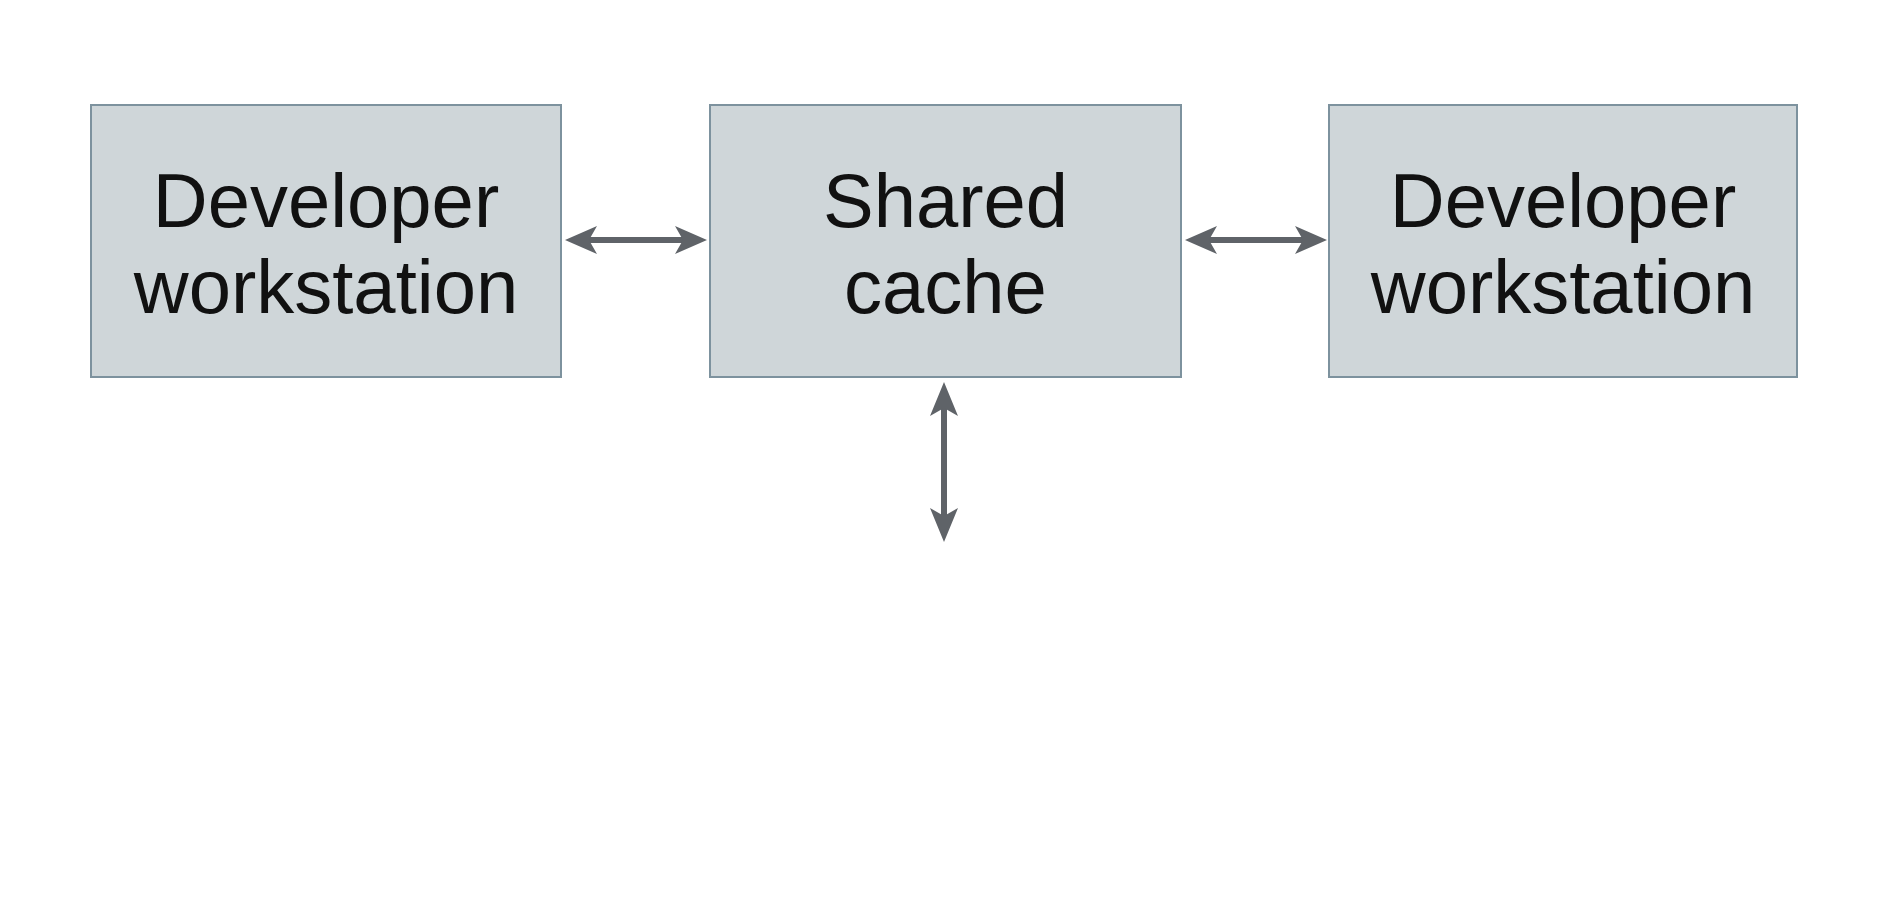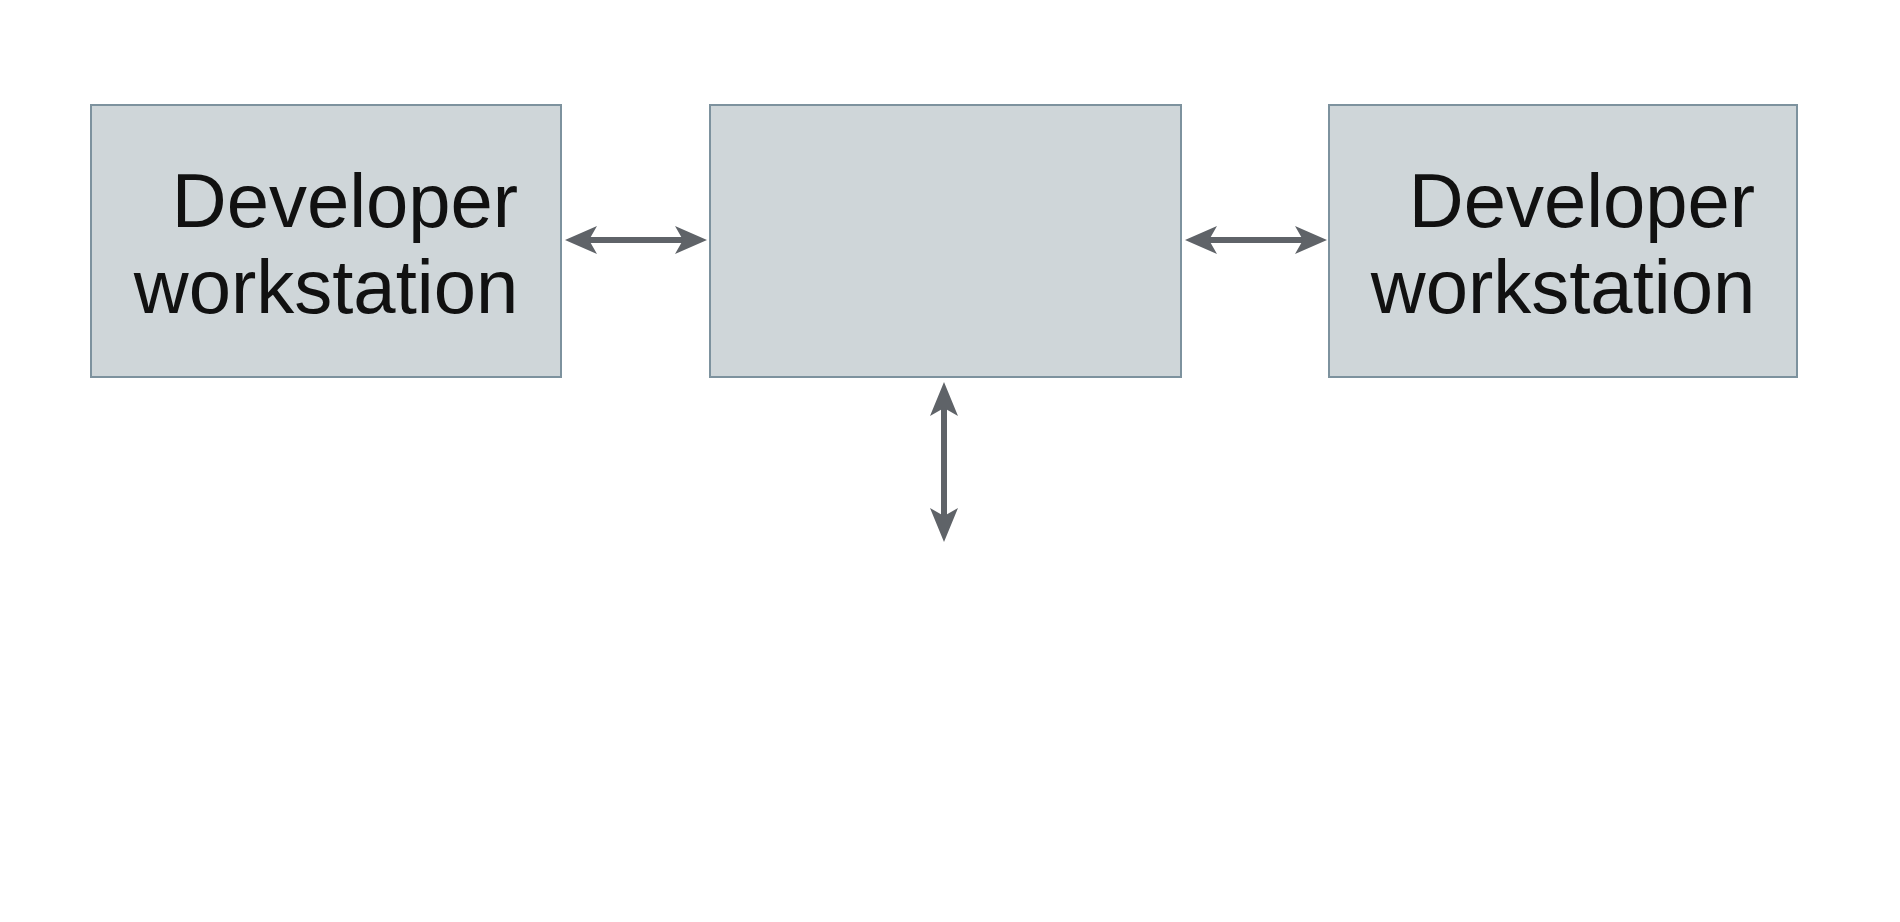--- a/index.html
+++ b/index.html
@@ -18,21 +18,21 @@
   .node {
     position: absolute;
     background: #cfd6d9;
     border: 2px solid #7d929e;
     box-sizing: border-box;
     display: flex;
     align-items: center;
     justify-content: center;
   }
   .node-text {
-    text-align: right;
+    text-align: center;
     color: #111111;
     font-size: 76px;
     line-height: 1.13;
     letter-spacing: 0px;
     white-space: nowrap;
     margin-top: 6px;
   }
   .node-left   { left: 90px;   top: 104px; width: 472px; height: 274px; }
   .node-center { left: 709px;  top: 104px; width: 473px; height: 274px; }
   .node-right  { left: 1328px; top: 104px; width: 470px; height: 274px; }
@@ -52,20 +52,22 @@
 
   <div class="node node-left">
     <div class="node-text">
       <div>Developer</div>
       <div>workstation</div>
     </div>
   </div>
 
   <div class="node node-center">
     <div class="node-text">
+      <div>Shared</div>
+      <div>cache</div>
     </div>
   </div>
 
   <div class="node node-right">
     <div class="node-text">
       <div>Developer</div>
       <div>workstation</div>
     </div>
   </div>
 

